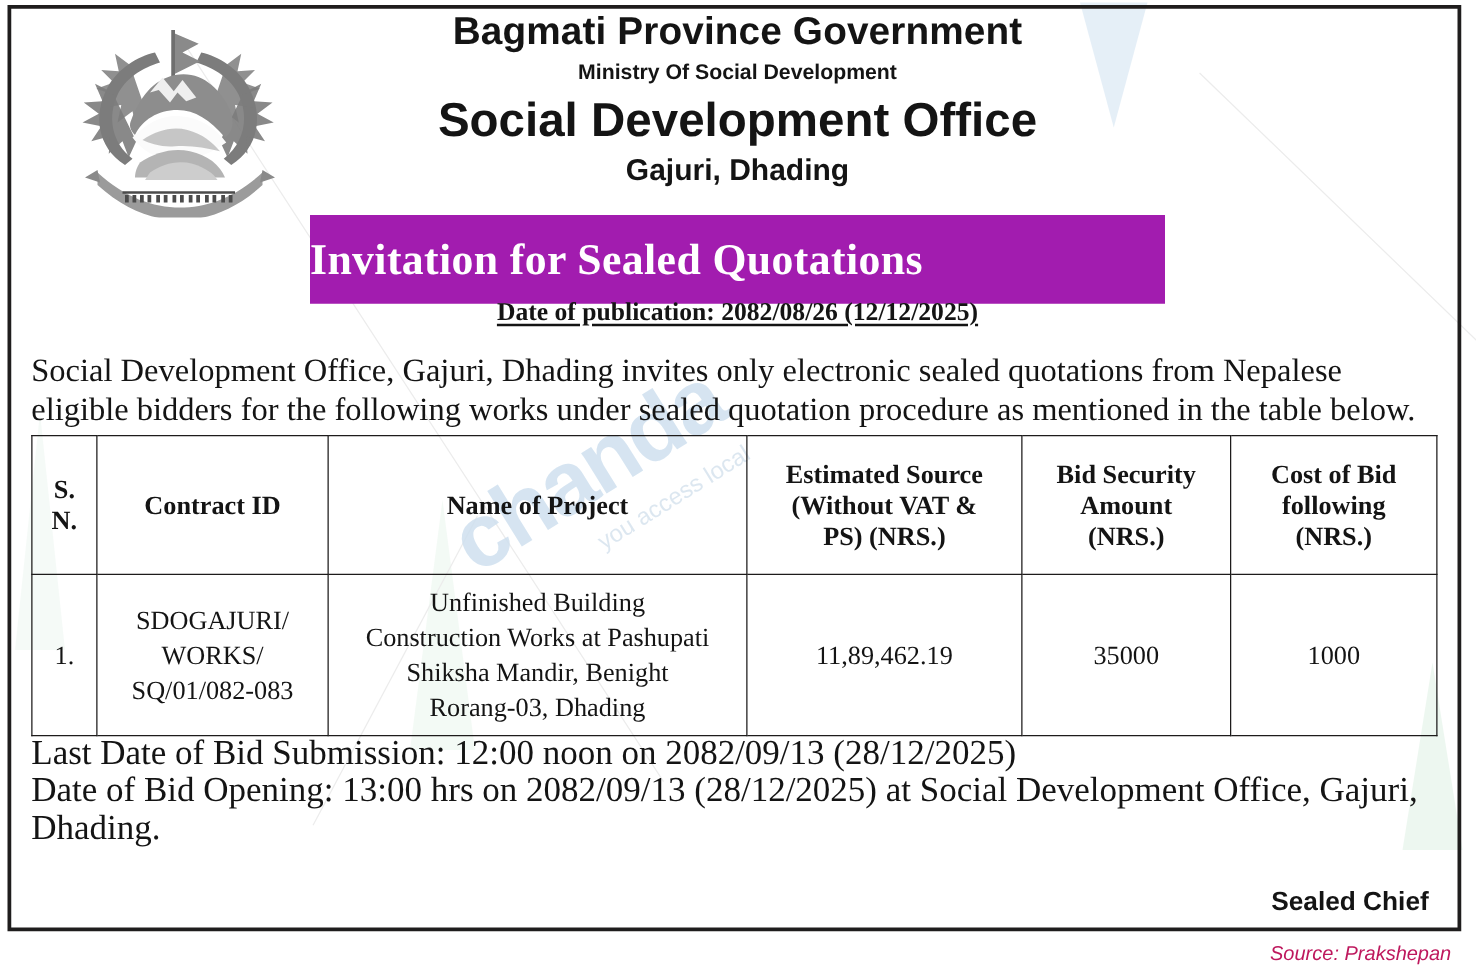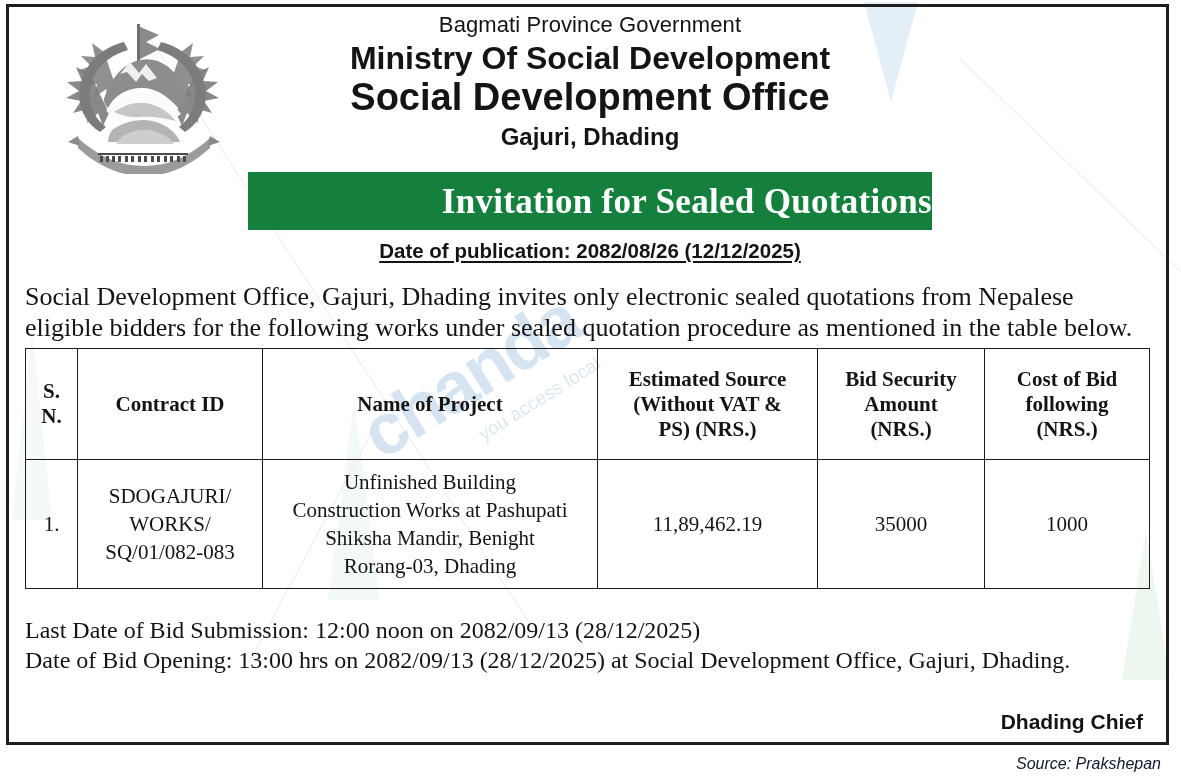--- a/index.html
+++ b/index.html
@@ -82,55 +82,55 @@
   
   .head-block {
     position: absolute;
     left: 248px;
     top: 10px;
     width: 684px;
     text-align: center;
     font-family: "Liberation Sans", sans-serif;
     z-index: 4;
   }
-  .h-line1 { font-size: 22px; font-weight: normal; letter-spacing: .1px; line-height: 30px; }
-  .h-line2 { font-size: 32px; font-weight: bold; line-height: 34px; margin-top: 1px; }
+  .h-line1 { font-size: 31px; font-weight: bold; letter-spacing: .1px; line-height: 30px; }
+  .h-line2 { font-size: 17px; font-weight: bold; line-height: 34px; margin-top: 1px; }
   .h-line3 { font-size: 38px;  font-weight: bold; line-height: 42px; margin-top: 1px; }
   .h-line4 { font-size: 24px; font-weight: bold; line-height: 32px; margin-top: 3px; }
 
   
   .banner {
     position: absolute;
     left: 248px;
     top: 172px;
     width: 684px;
-    height: 58px;
-    background: #15803d;
+    height: 71px;
+    background: #a21caf;
     color: #ffffff;
     display: flex;
     align-items: center;
-    justify-content: flex-end;
+    justify-content: flex-start;
     z-index: 4;
   }
   .banner-text {
     font-family: "Liberation Serif", serif;
     font-weight: bold;
     font-size: 35px;
     letter-spacing: .3px;
     line-height: 1;
   }
 
   
   .pubdate {
     position: absolute;
     left: 248px;
     top: 239px;
     width: 684px;
     text-align: center;
-    font-family: Liberation Sans, sans-serif;
+    font-family: Liberation Serif, serif;
     font-weight: bold;
     font-size: 20.5px;
     text-decoration: underline;
     text-underline-offset: 3px;
     z-index: 4;
   }
 
   
   .intro {
     position: absolute;
@@ -180,23 +180,23 @@
   .col-proj { width: 335px; }
   .col-est  { width: 220px; }
   .col-bid  { width: 167px; }
   .col-cost { width: 165px; }
   .stack span { display: block; }
 
   
   .foot {
     position: absolute;
     left: 25px;
-    top: 615px;
+    top: 588px;
     width: 1130px;
-    font-size: 24px;
+    font-size: 28px;
     line-height: 30px;
     z-index: 4;
   }
   .foot p { margin: 0; }
 
   
   .office-chief {
     position: absolute;
     right: 38px;
     top: 710px;
@@ -207,21 +207,21 @@
   }
 
   
   .source {
     position: absolute;
     right: 20px;
     top: 755px;
     font-family: "Liberation Sans", sans-serif;
     font-style: italic;
     font-size: 16px;
-    color: #0f172a;
+    color: #be185d;
     z-index: 4;
     text-align: center;
   }
 </style>
 </head>
 <body>
 
 <div id="page">
 
   <div class="bg-layer">
@@ -356,17 +356,17 @@
         </tr>
       </tbody>
     </table>
   </div>
 
   <div class="foot">
     <p>Last Date of Bid Submission: 12:00 noon on 2082/09/13 (28/12/2025)</p>
     <p>Date of Bid Opening: 13:00 hrs on 2082/09/13 (28/12/2025) at Social Development Office, Gajuri, Dhading.</p>
   </div>
 
-  <div class="office-chief">Dhading Chief</div>
+  <div class="office-chief">Sealed Chief</div>
 
   <div class="source">Source: Prakshepan</div>
 
 </div>
 
 </body></html>

